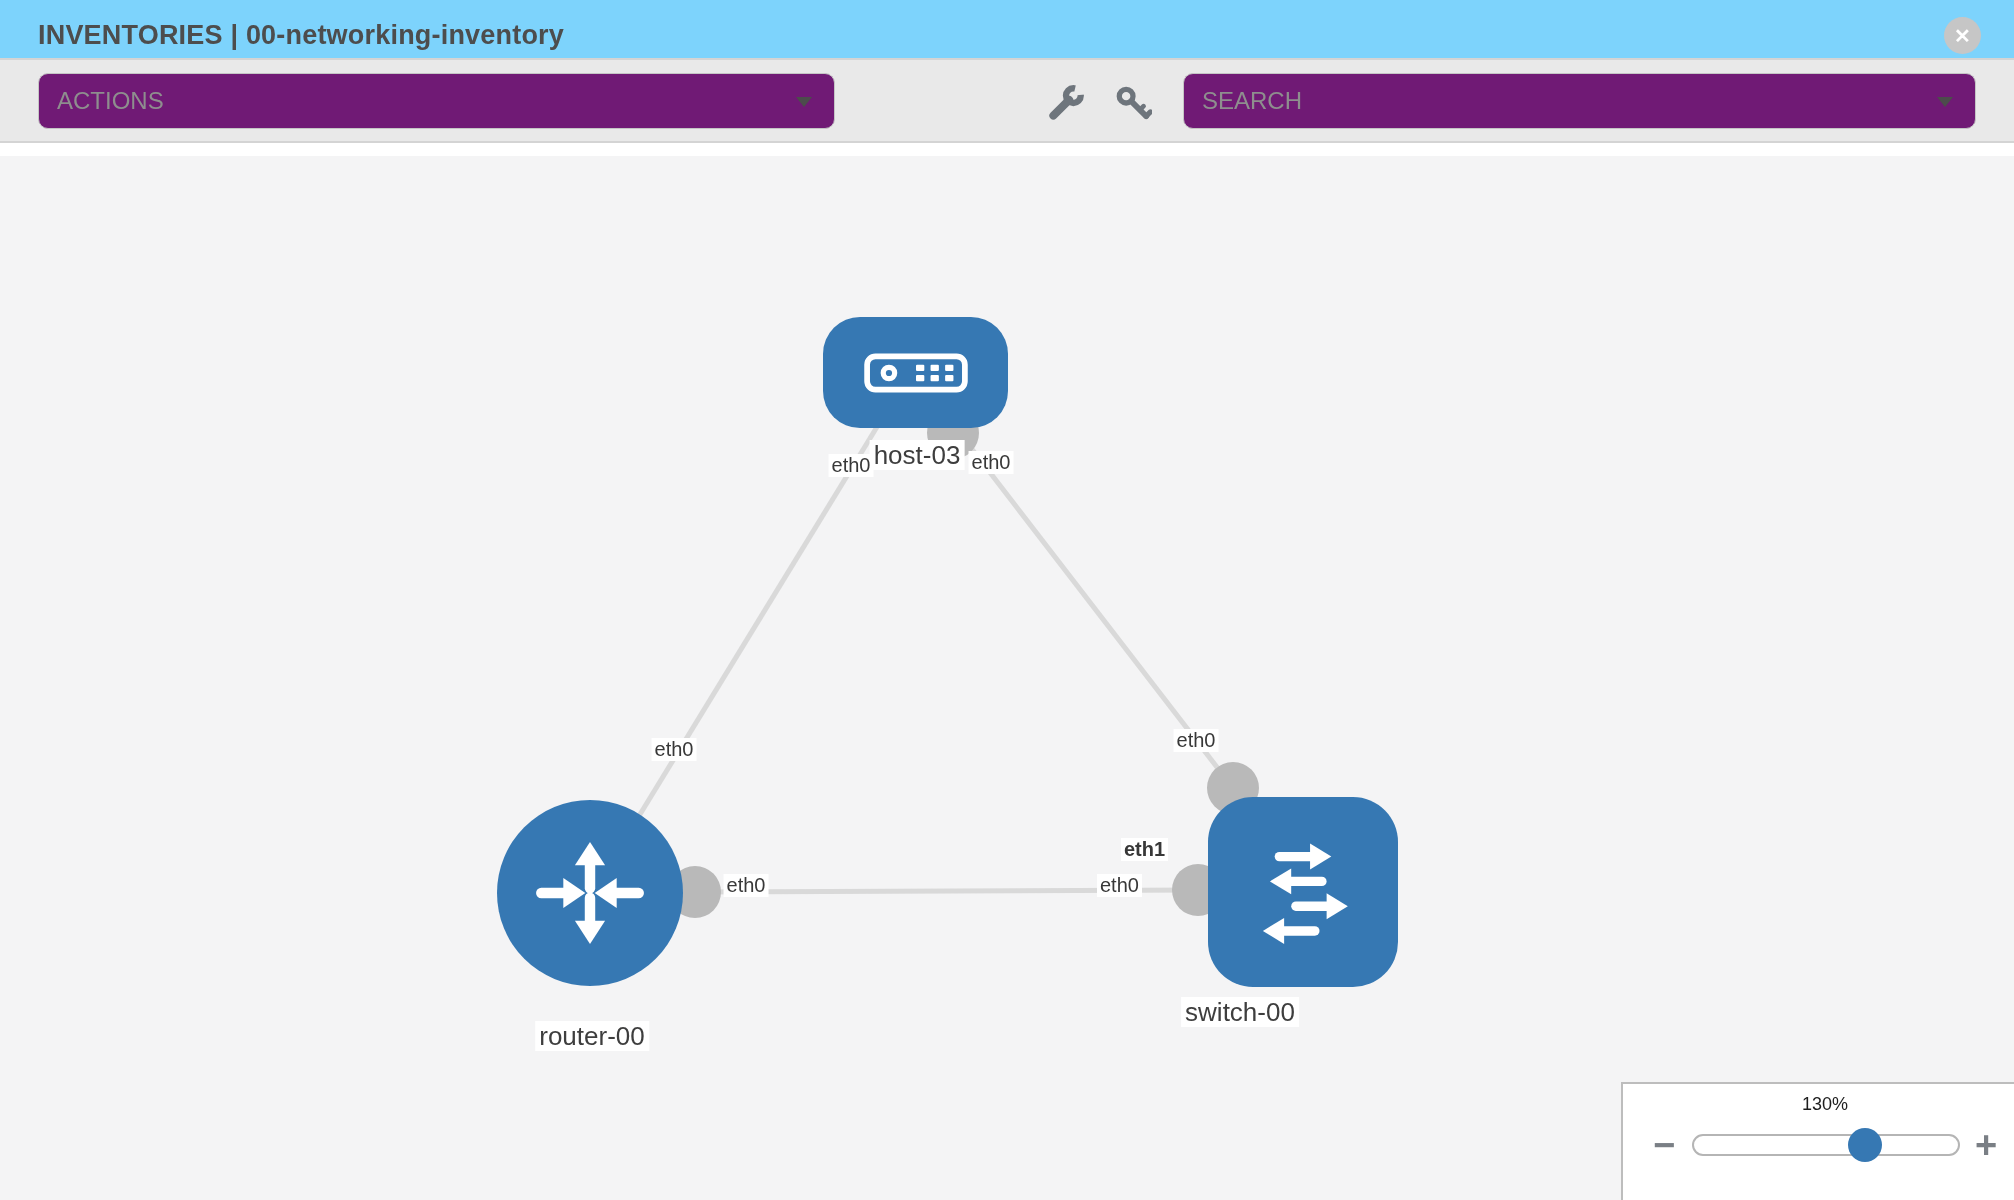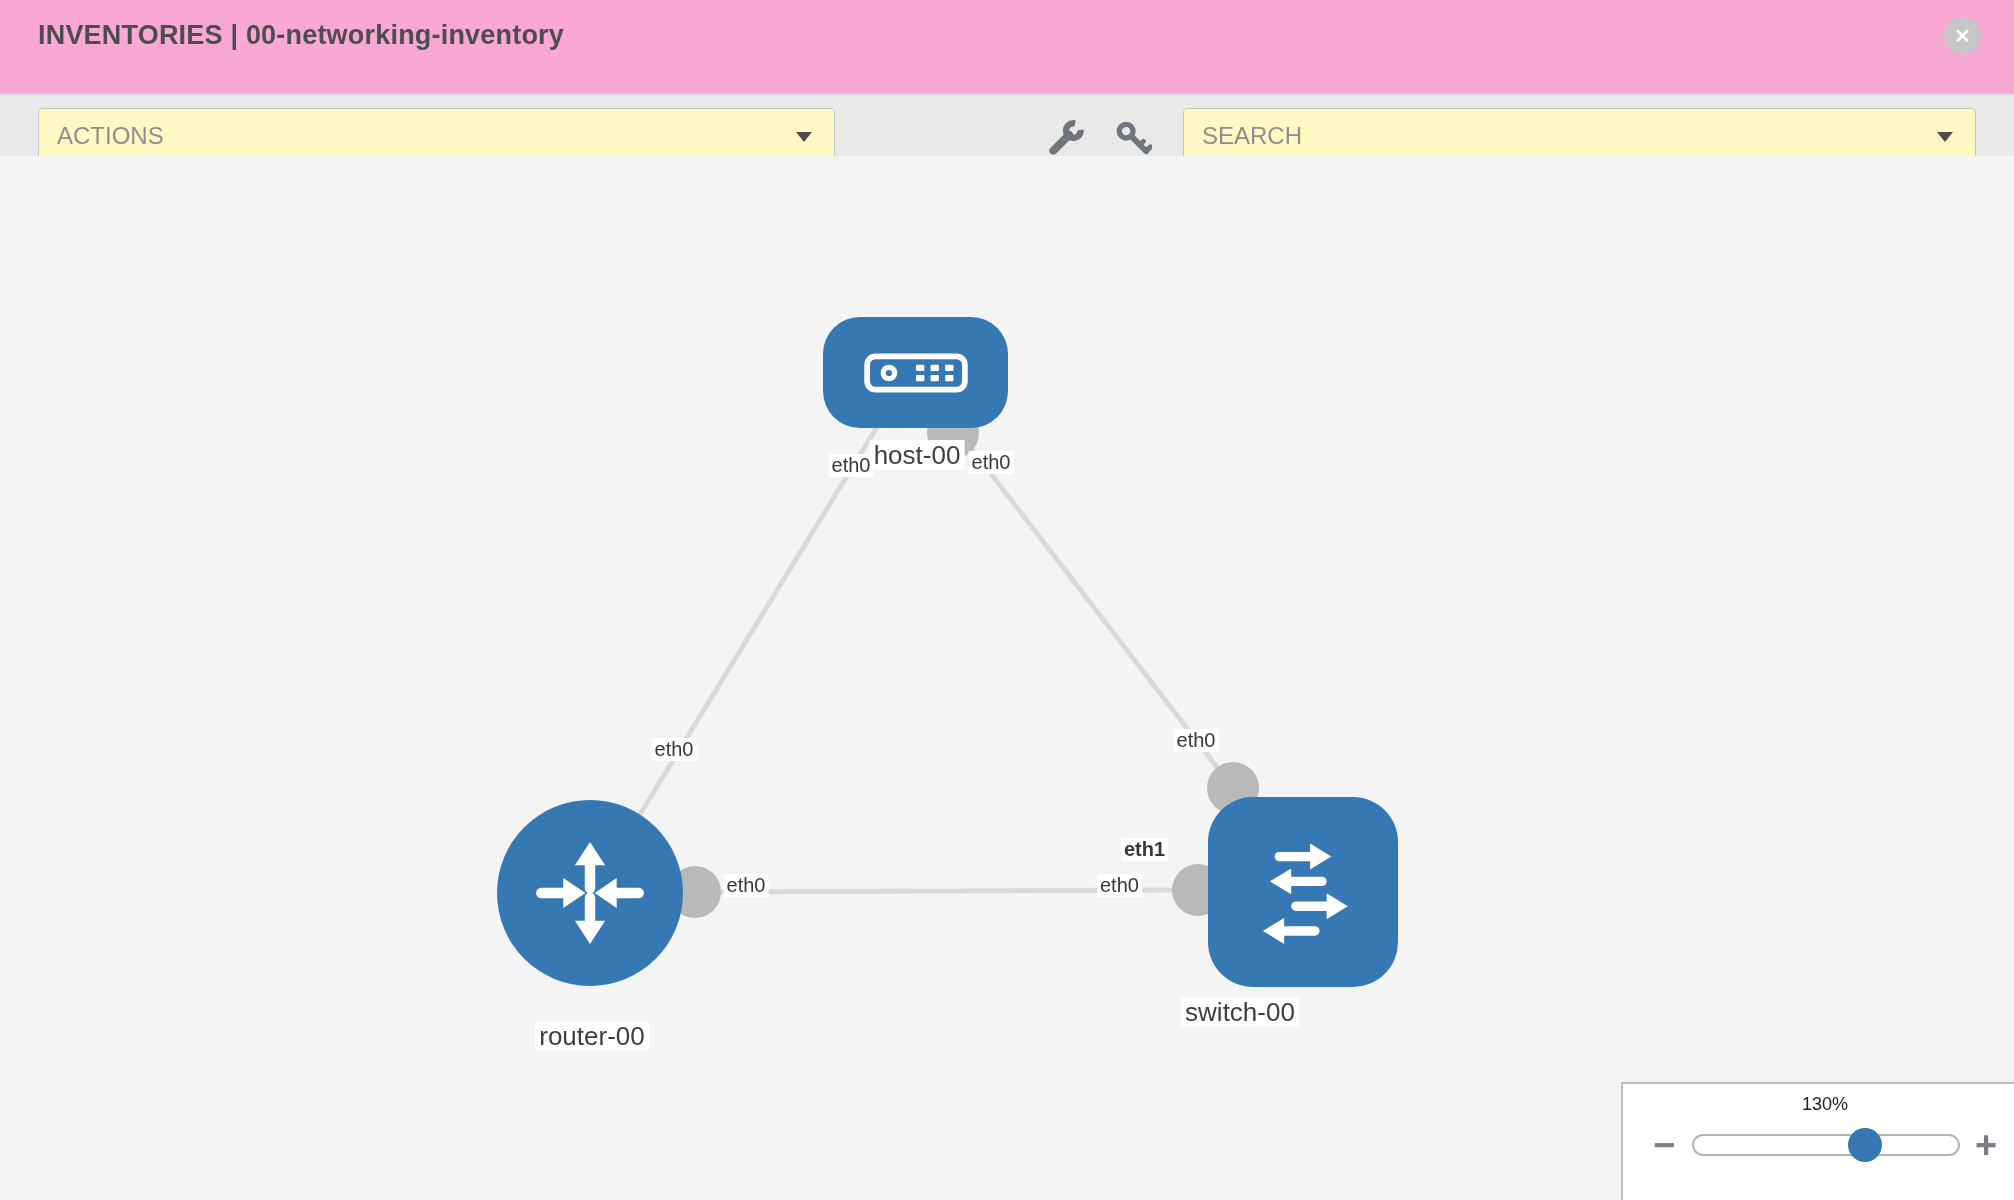--- a/index.html
+++ b/index.html
@@ -3,42 +3,42 @@
 <meta charset="utf-8">
 <style>
   * { margin: 0; padding: 0; box-sizing: border-box; }
   html, body { width: 2014px; height: 1200px; overflow: hidden; }
   body { font-family: "Liberation Sans", sans-serif; background: #ffffff; }
 
   .window { position: relative; width: 2014px; height: 1200px; overflow: hidden; background: #ffffff; }
 
   
   .app-header {
-    position: relative; height: 95px; background: #f9a8d4;
+    position: relative; height: 60px; background: #7dd3fc;
     border-bottom: 2px solid #d4d4d4;
   }
   .app-title {
     position: absolute; left: 38px; top: 0; height: 71px; line-height: 71px;
     font-size: 27px; font-weight: bold; color: #4d4d4d; letter-spacing: 0.2px;
   }
   .close-btn {
     position: absolute; left: 1944px; top: 17px; width: 37px; height: 37px;
     background: #c6c6c6; border-radius: 50%; cursor: pointer;
     display: flex; align-items: center; justify-content: center;
   }
   .close-btn span { color: #ffffff; font-size: 20px; font-weight: bold; line-height: 1; }
 
   
   .toolbar {
     position: relative; height: 83px; background: #e9e9e9;
     border-bottom: 2px solid #d4d4d4;
   }
   .select-box {
-    position: absolute; top: 13px; height: 56px; background: #fef9c3;
-    border: 1px solid #c5c5c5; border-radius: 4px; cursor: pointer;
+    position: absolute; top: 13px; height: 56px; background: #701a75;
+    border: 1px solid #c5c5c5; border-radius: 10px; cursor: pointer;
   }
   .select-box .select-text {
     position: absolute; left: 18px; top: 0; height: 54px; line-height: 54px;
     font-size: 24px; color: #8e8e8e;
   }
   .caret-down {
     position: absolute; right: 22px; top: 23px; width: 0; height: 0;
     border-left: 8px solid transparent; border-right: 8px solid transparent;
     border-top: 10px solid #4c4c4c;
   }
@@ -190,21 +190,21 @@
           <line x1="66" y1="41" x2="38" y2="41"></line>
           <polygon points="22,41 40,30 40,52" stroke="none"></polygon>
           <line x1="44" y1="62" x2="72" y2="62"></line>
           <polygon points="88,62 70,51 70,73" stroke="none"></polygon>
           <line x1="60" y1="83" x2="32" y2="83"></line>
           <polygon points="16,83 34,72 34,94" stroke="none"></polygon>
         </g>
       </svg>
     </div>
 
-    <div class="node-label" style="left:917px; top:284px;">host-00</div>
+    <div class="node-label" style="left:917px; top:284px;">host-03</div>
     <div class="node-label" style="left:592px; top:865px;">router-00</div>
     <div class="node-label" style="left:1240px; top:841px;">switch-00</div>
 
     <div class="iface-label centered" style="left:851px; top:298px;">eth0</div>
     <div class="iface-label centered" style="left:674px; top:582px;">eth0</div>
     <div class="iface-label centered" style="left:991px; top:295px;">eth0</div>
     <div class="iface-label centered" style="left:1196px; top:573px;">eth0</div>
     <div class="iface-label centered" style="left:746px; top:718px;">eth0</div>
     <div class="iface-label" style="left:1097px; top:718px;">eth0</div>
     <div class="iface-label" style="left:1121px; top:682px;font-weight:bold;">eth1</div>

